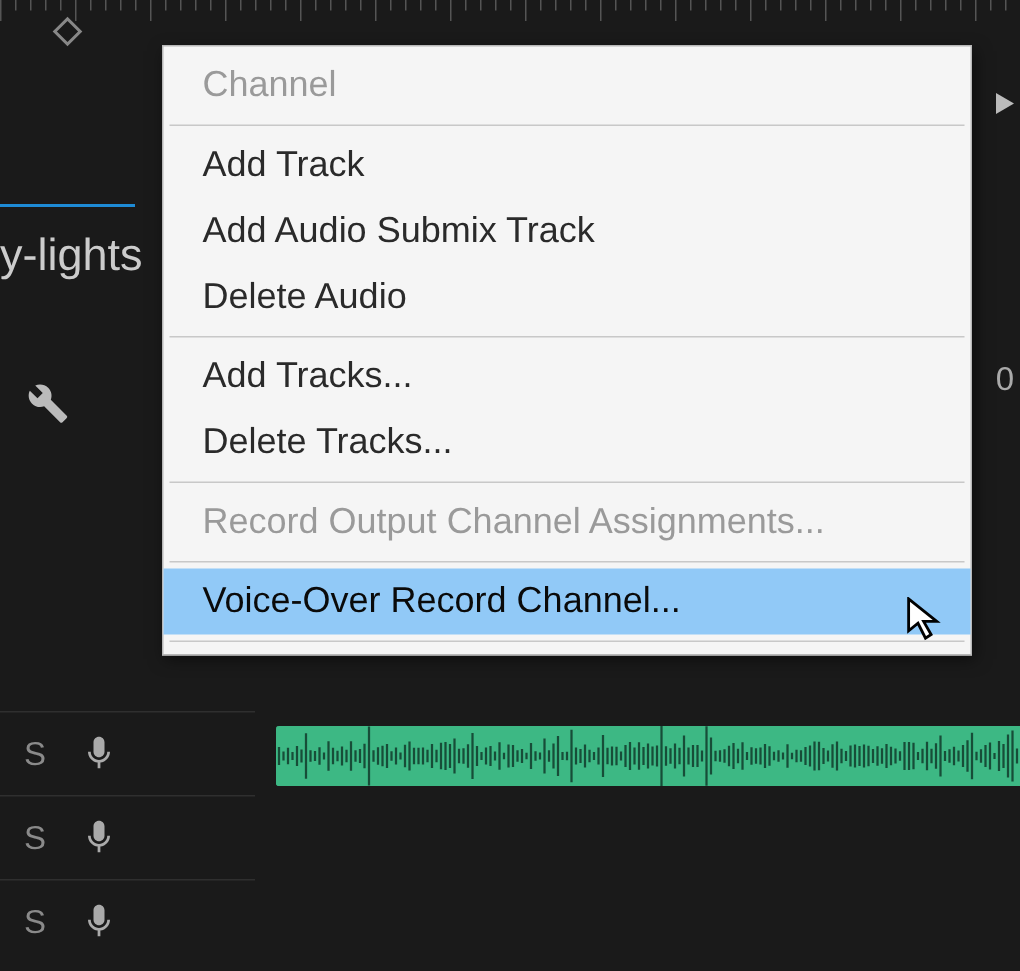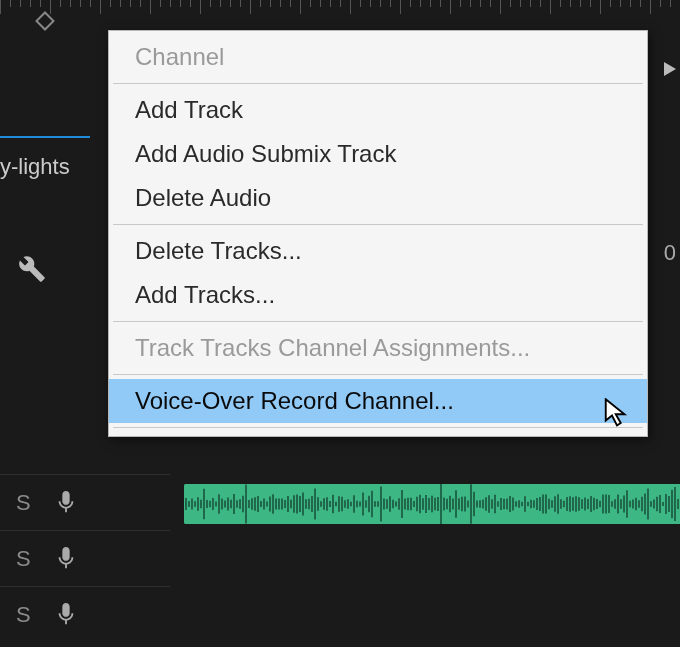--- a/index.html
+++ b/index.html
@@ -69,21 +69,21 @@
     height: 2px;
     background: #1e8bd6;
   }
   
   
   .clip-label {
     position: absolute;
     top: 150px;
     left: 0;
     color: #ccc;
-    font-size: 22px;
+    font-size: 30px;
     padding: 4px 0;
   }
   
   
   .wrench {
     position: absolute;
     top: 255px;
     left: 18px;
   }
   .wrench svg { width: 28px; height: 28px; }
@@ -323,24 +323,24 @@
   </svg>
 </div>
 
 <div class="context-menu" id="ctx">
     <div class="item disabled">Channel</div>
     <div class="sep"></div>
     <div class="item">Add Track</div>
     <div class="item">Add Audio Submix Track</div>
     <div class="item">Delete Audio</div>
     <div class="sep"></div>
+    <div class="item">Add Tracks...</div>
     <div class="item">Delete Tracks...</div>
-    <div class="item">Add Tracks...</div>
-    <div class="sep"></div>
-    <div class="item disabled">Track Tracks Channel Assignments...</div>
+    <div class="sep"></div>
+    <div class="item disabled">Record Output Channel Assignments...</div>
     <div class="sep"></div>
     <div class="item hover">Voice-Over Record Channel...</div>
     <div class="sep"></div>
   </div>
 
 <div class="cursor">
   <svg viewBox="0 0 20 24">
       <path d="M1 1 L1 18 L6 14 L10 22 L13 20 L9 13 L16 13 Z" fill="#fff" stroke="#000" stroke-width="1.5"></path>
     </svg>
 </div>

